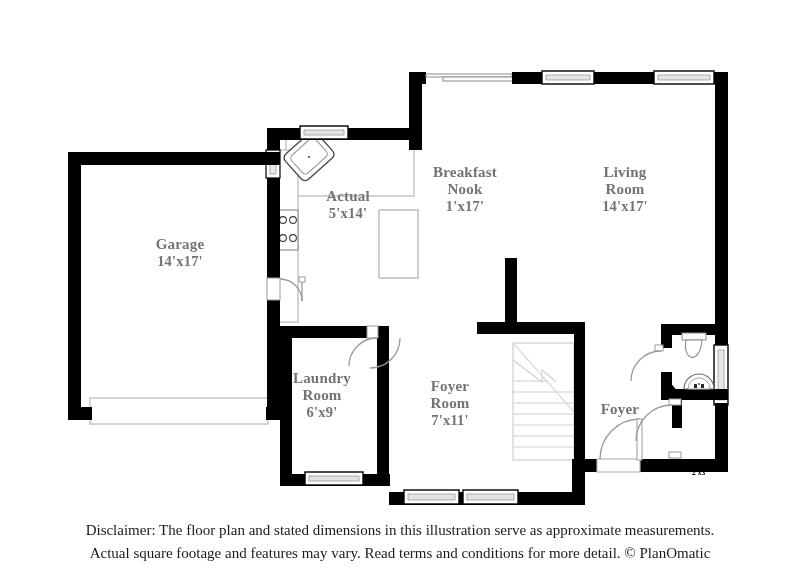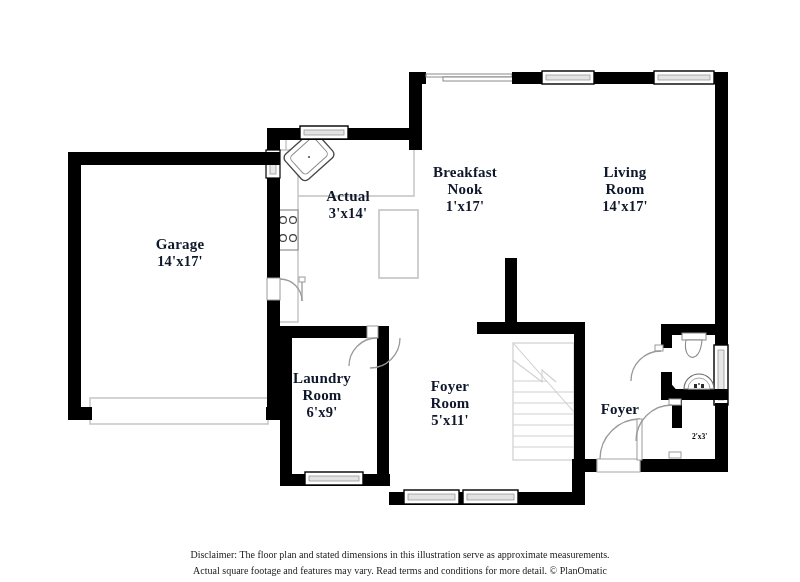--- a/index.html
+++ b/index.html
@@ -25,21 +25,21 @@
     left: 0;
     top: 0;
     width: 800px;
     height: 582px;
   }
   .room-label {
     position: absolute;
     text-align: center;
     font-family: "Liberation Serif", "DejaVu Serif", serif;
     font-weight: bold;
-    color: #0f172a;
+    color: #737373;
     line-height: 1.12;
     letter-spacing: 0.2px;
     white-space: nowrap;
     pointer-events: none;
   }
   .room-label .rl-name { display: block; font-size: 15px; }
   .room-label .rl-dim  { display: block; font-size: 14.5px; }
 
   .label-garage   { left: 110px; top: 236px; width: 140px; }
   .label-kitchen  { left: 258px; top: 188px; width: 180px; }
@@ -50,34 +50,34 @@
   .label-foyer    { left: 560px; top: 401px; width: 120px; }
 
   .tiny-label {
     position: absolute;
     font-family: "Liberation Serif", "DejaVu Serif", serif;
     font-weight: bold;
     font-size: 7.5px;
     color: #000000;
     white-space: nowrap;
     pointer-events: none;
+    margin-top: 36px;
   }
   .label-halfbath { left: 692px; top: 432px; }
 
   .disclaimer {
     position: absolute;
     left: 0;
     top: 519px;
     width: 800px;
     text-align: center;
     font-family: "Liberation Serif", "DejaVu Serif", serif;
-    font-size: 10px;
+    font-size: 15px;
     color: #1a1a1a;
     line-height: 1.55;
-    margin-top: 28px;
   }
   .disclaimer span { display: block; }
 </style>
 </head>
 <body>
 
 <div id="floorplan-root">
 
   <svg class="plan" viewBox="0 0 800 582">
 
@@ -267,21 +267,21 @@
 
   </svg>
 
   <div class="room-label label-garage">
     <span class="rl-name">Garage</span>
     <span class="rl-dim">14'x17'</span>
   </div>
 
   <div class="room-label label-kitchen">
     <span class="rl-name">Actual</span>
-    <span class="rl-dim">3'x14'</span>
+    <span class="rl-dim">5'x14'</span>
   </div>
 
   <div class="room-label label-nook">
     <span class="rl-name">Breakfast</span>
     <span class="rl-name">Nook</span>
     <span class="rl-dim">1'x17'</span>
   </div>
 
   <div class="room-label label-living">
     <span class="rl-name">Living</span>
@@ -291,21 +291,21 @@
 
   <div class="room-label label-laundry">
     <span class="rl-name">Laundry</span>
     <span class="rl-name">Room</span>
     <span class="rl-dim">6'x9'</span>
   </div>
 
   <div class="room-label label-dining">
     <span class="rl-name">Foyer</span>
     <span class="rl-name">Room</span>
-    <span class="rl-dim">5'x11'</span>
+    <span class="rl-dim">7'x11'</span>
   </div>
 
   <div class="room-label label-foyer">
     <span class="rl-name">Foyer</span>
   </div>
 
   <div class="tiny-label label-halfbath">2'x3'</div>
 
   <div class="disclaimer">
     <span>Disclaimer: The floor plan and stated dimensions in this illustration serve as approximate measurements.</span>

